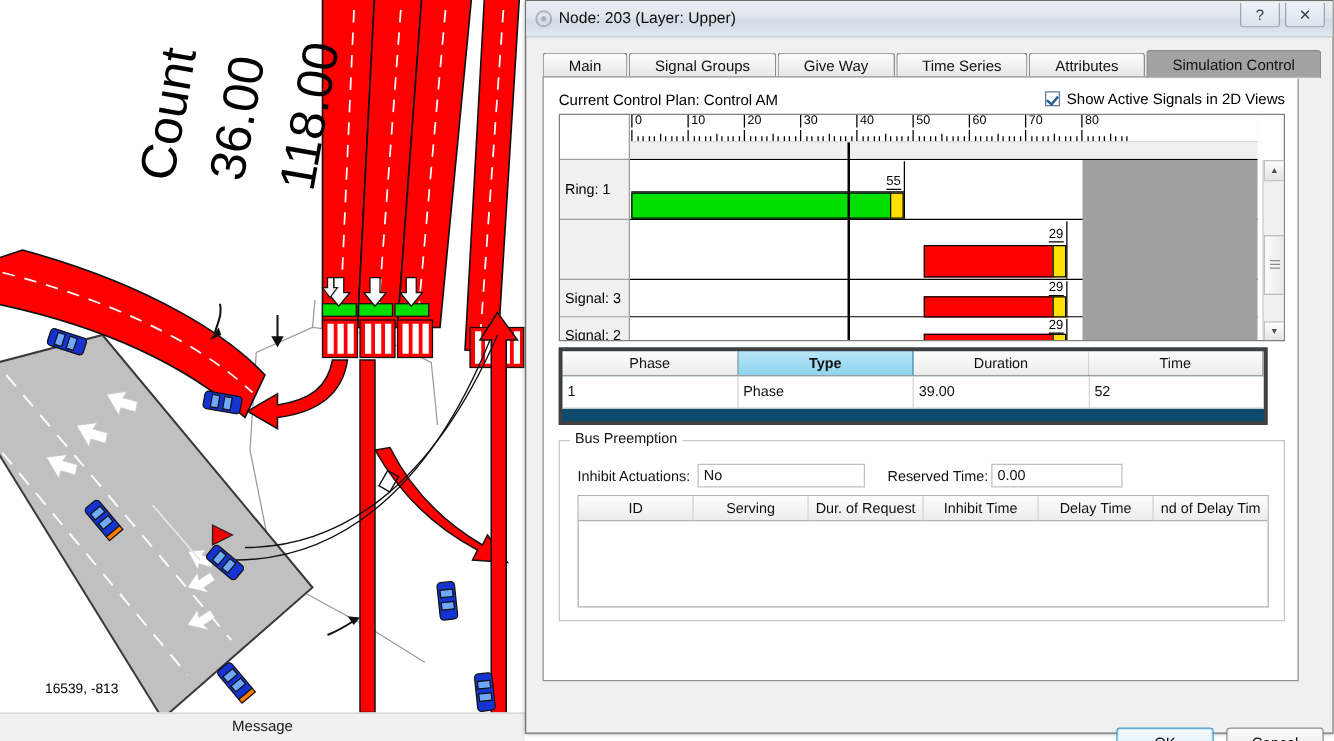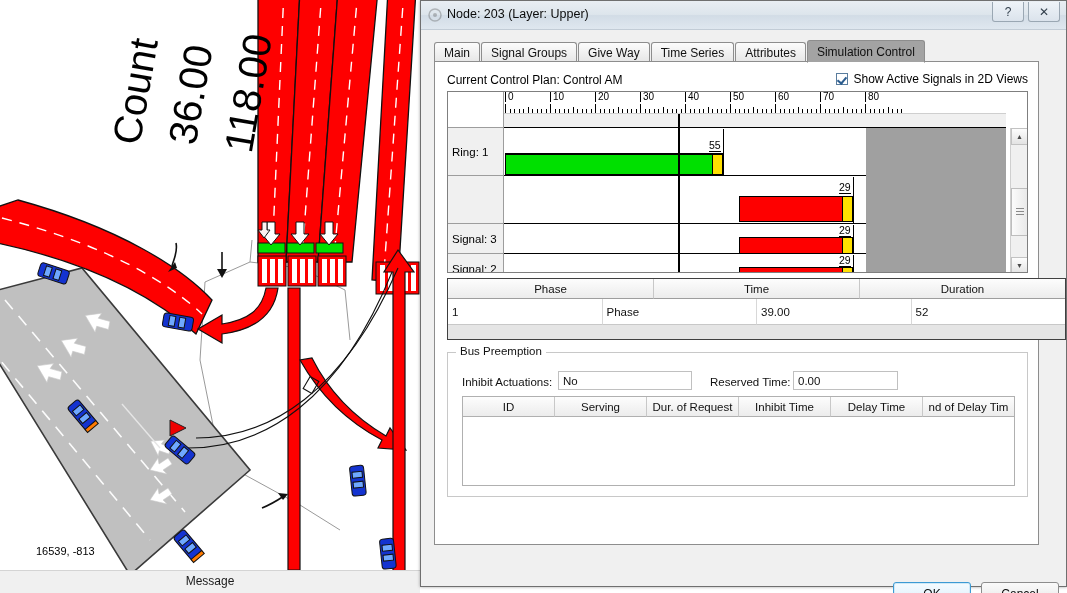--- a/index.html
+++ b/index.html
@@ -38,21 +38,21 @@
     background:linear-gradient(to bottom,#eef3f8,#dbe3ec);
     display:flex;align-items:center;justify-content:center;
     font-size:12px;color:#33404d;box-sizing:border-box;}
   #btn-help{right:42px;}
   #btn-close{right:6px;}
 
   #dlg-body{position:absolute;left:1px;top:29px;width:645px;height:557px;}
 
   
   #tabstrip{position:absolute;left:12px;top:10px;height:21px;}
-  .tab{display:inline-block;height:20px;line-height:20px;padding:0 9px;
+  .tab{display:inline-block;height:20px;line-height:20px;padding:0 20px;
     border:1px solid #8d8d8d;border-bottom:none;border-radius:3px 3px 0 0;
     background:linear-gradient(to bottom,#fcfcfc,#e6e6e6);
     font-size:12px;color:#101010;margin-right:1px;vertical-align:bottom;box-sizing:border-box;}
   .tab.active{background:#a3a3a3;height:23px;line-height:22px;position:relative;z-index:3;
     border-bottom:1px solid #ffffff;margin-bottom:-1px;}
 
   #tabpanel{position:absolute;left:12px;top:31px;width:605px;height:484px;
     background:#ffffff;border:1px solid #8d8d8d;box-sizing:border-box;}
 
   #ctl-plan{position:absolute;left:12px;top:11px;font-size:12px;}
@@ -86,22 +86,22 @@
   #chart-grey{position:absolute;left:418px;top:36px;width:140px;height:145px;background:#a0a0a0;}
   #chart-vscroll{position:absolute;right:0px;top:36px;width:17px;height:146px;background:#f0f0f0;
     border-left:1px solid #cfcfcf;box-sizing:border-box;}
   .sbtn{position:absolute;left:0;width:17px;height:17px;background:linear-gradient(to bottom,#fdfdfd,#e3e3e3);
     border:1px solid #c2c2c2;box-sizing:border-box;display:flex;align-items:center;justify-content:center;font-size:7px;color:#4a4a4a;}
   #sb-thumb{position:absolute;left:0;top:60px;width:17px;height:48px;
     background:linear-gradient(to right,#fbfbfb,#e9e9e9);border:1px solid #bdbdbd;box-sizing:border-box;}
   #sb-thumb .grip{position:absolute;left:4px;top:19px;width:8px;height:1px;background:#8a8a8a;box-shadow:0 3px 0 #8a8a8a,0 6px 0 #8a8a8a;}
 
   
-  #phase-table{position:absolute;left:12px;top:216px;width:619px;height:62px;
-    border:1px solid #404040;box-sizing:border-box;background:#e5e5e5;}
+  #phase-table{position:absolute;left:12px;top:216px;width:567px;height:62px;
+    border:3px solid #404040;box-sizing:border-box;background:#0c4a6e;}
   #phase-head{display:flex;height:20px;}
   #phase-head .th{flex:1;border-right:1px solid #c8c8c8;border-bottom:1px solid #9d9d9d;
     background:linear-gradient(to bottom,#fdfdfd,#ececec);
     display:flex;align-items:center;justify-content:center;font-size:11.5px;color:#111;box-sizing:border-box;}
   #phase-head .th.sel{background:linear-gradient(to bottom,#b8e5f7,#8ed4f0);font-weight:bold;border-right:1px solid #68b9da;}
   #phase-row{display:flex;height:26px;}
   #phase-row .td{flex:1;border-right:1px solid #d8d8d8;border-bottom:1px solid #c8c8c8;
     display:flex;align-items:center;padding-left:4px;font-size:11.5px;color:#111;box-sizing:border-box;background:#fff;}
 
   
@@ -476,22 +476,23 @@
           <div id="sb-thumb">
               <div class="grip"></div>
             </div>
           <div class="sbtn" style="bottom:0;">▼</div>
         </div>
       </div>
 
       <div id="phase-table">
         <div id="phase-head">
           <div class="th">Phase</div>
+          <div class="th sel">Type</div>
+          <div class="th" style="border-right:none;">Duration</div>
           <div class="th">Time</div>
-          <div class="th" style="border-right:none;">Duration</div>
         </div>
         <div id="phase-row">
           <div class="td">1</div>
           <div class="td">Phase</div>
           <div class="td">39.00</div>
           <div class="td" style="border-right:none;">52</div>
         </div>
       </div>
 
       <div id="bus-group">

